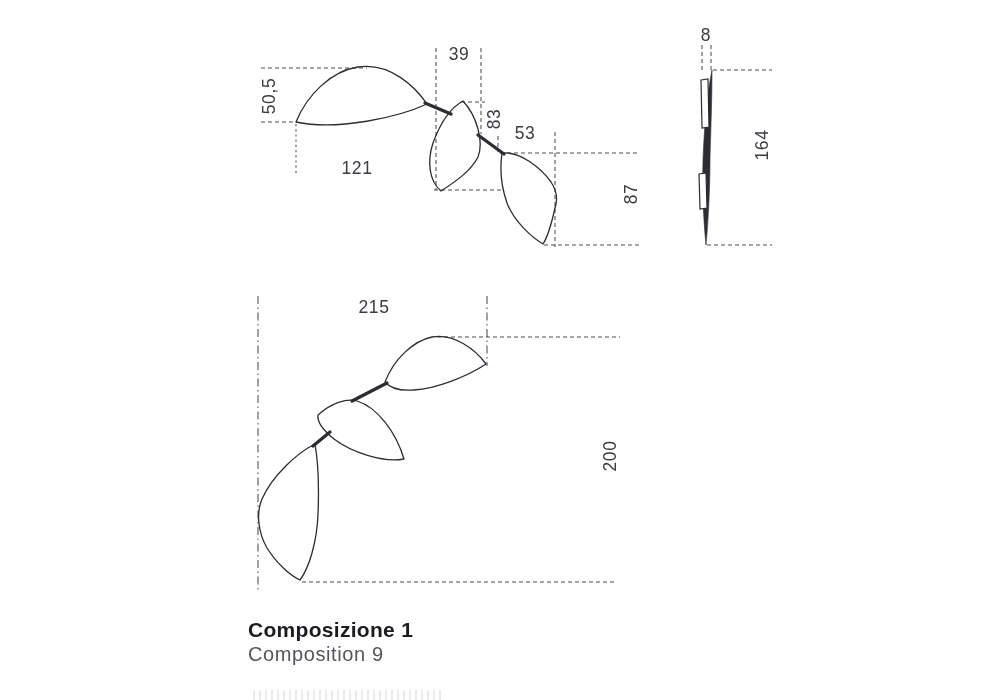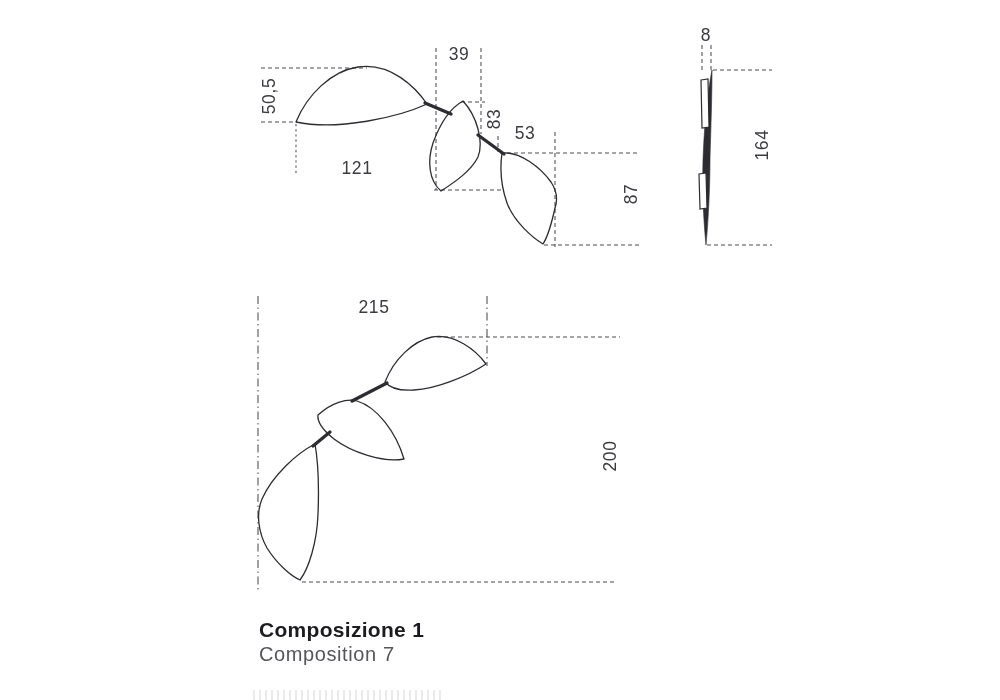--- a/index.html
+++ b/index.html
@@ -18,21 +18,21 @@
   }
   svg{position:absolute;left:0;top:0;}
   .outline{fill:none;stroke:var(--line);stroke-width:1.3;stroke-linejoin:round;stroke-linecap:round;}
   .rod{stroke:var(--line);stroke-width:3.3;stroke-linecap:round;}
   .dash{stroke:var(--dash);stroke-width:1.05;fill:none;stroke-dasharray:4 3;}
   .dot{stroke-dasharray:2.2 3;}
   .dashdot{stroke-dasharray:8 3.5 1.5 3.5;}
   .fillshape{fill:var(--line);stroke:var(--line);stroke-width:0.6;}
   .bracket{fill:var(--background);stroke:var(--line);stroke-width:1.2;stroke-linejoin:miter;}
   .dim{font-size:17.5px;fill:var(--dim-text);letter-spacing:0.6px;}
-  .caption{position:absolute;left:259px;top:617px;}
+  .caption{position:absolute;left:248px;top:617px;}
   .caption-title{font-size:21px;font-weight:bold;color:var(--title-text);letter-spacing:0.3px;line-height:25px;}
   .caption-sub{font-size:20px;font-weight:normal;color:var(--subtitle-text);letter-spacing:0.6px;line-height:24px;}
   .artifact{
     position:absolute;left:253px;top:690px;width:190px;height:10px;
     background:repeating-linear-gradient(90deg,rgba(44,44,50,0.28) 0 2px,transparent 2px 6px);
     opacity:0.35;
   }
 </style>
 </head>
 <body>
@@ -93,16 +93,16 @@
     <line class="rod" x1="330" y1="432" x2="313" y2="446"></line>
     <path class="outline" d="M315,444 C297,453 272,476 262,499 C256,513 258,532 267,548 C277,564 291,576 300,580 C309,568 317,542 318,514 C319,489 318,461 315,444 Z"></path>
 
     <text class="dim" x="374" y="313" text-anchor="middle">215</text>
     <text class="dim" transform="rotate(-90 611 456)" x="611" y="456" text-anchor="middle" dominant-baseline="middle">200</text>
   </g>
 </svg>
 
 <div class="caption">
   <div class="caption-title">Composizione 1</div>
-  <div class="caption-sub">Composition 7</div>
+  <div class="caption-sub">Composition 9</div>
 </div>
 
 <div class="artifact"></div>
 
 </body></html>

